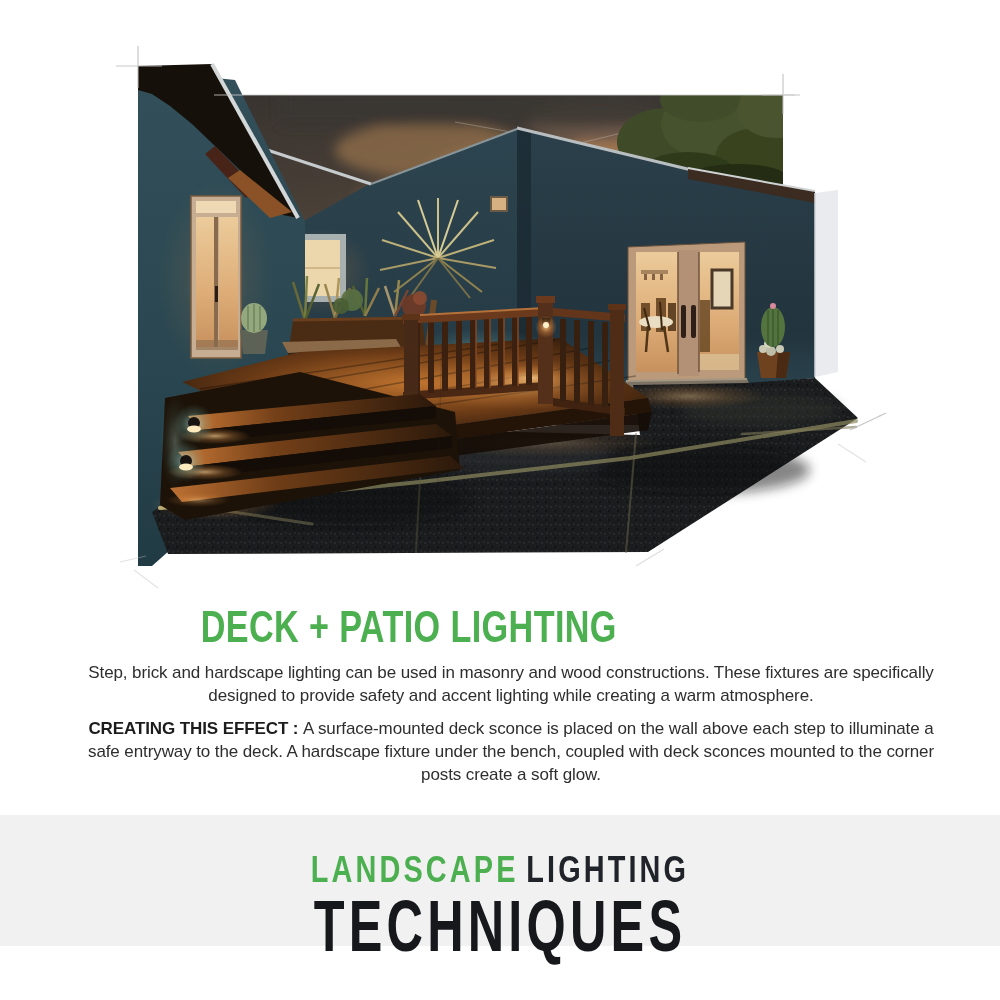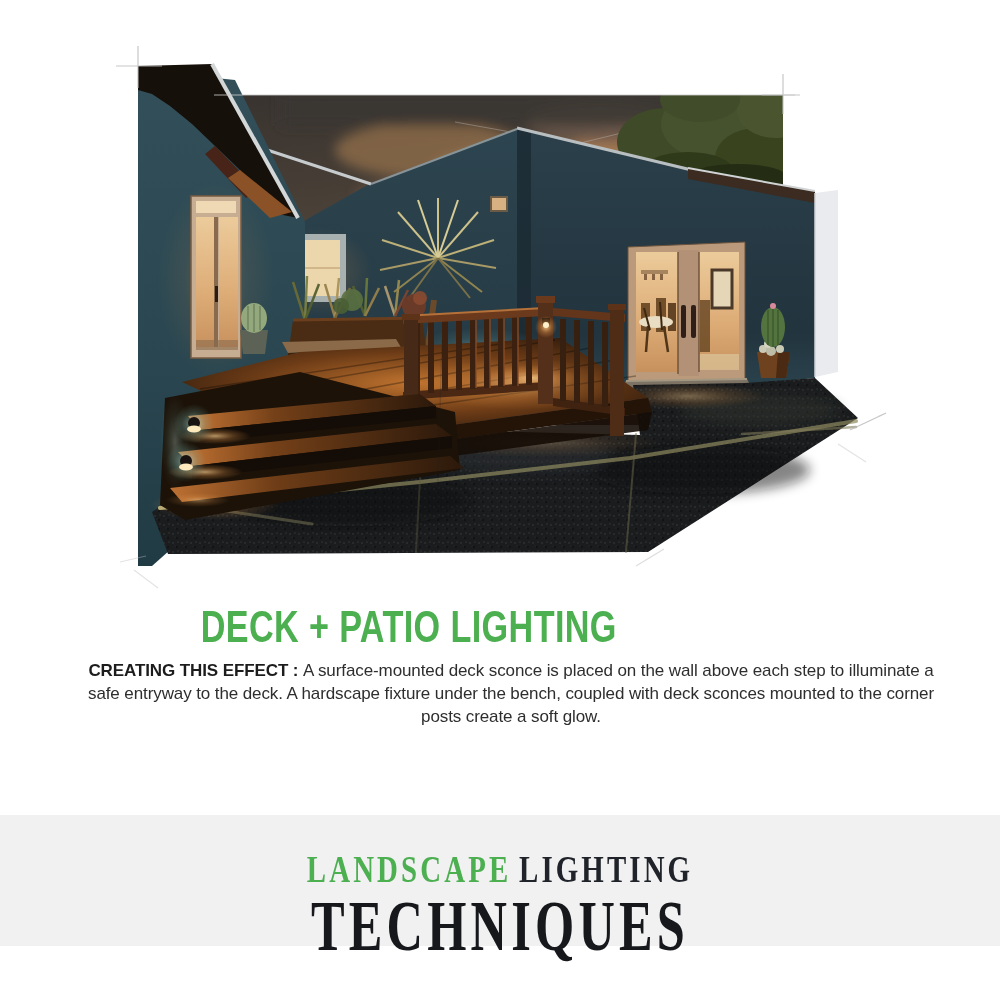--- a/index.html
+++ b/index.html
@@ -19,21 +19,21 @@
   }
   .copy p{
     margin:12px 0 0 0;font-size:17px;line-height:23px;color:var(--text,#2e2e2e);
     letter-spacing:-.1px;
   }
   .copy p.effect{margin-top:10px;}
   .copy b{color:#1c1c1c;}
 
   .brand{
     position:absolute;left:0;top:815px;width:1000px;height:131px;
-    background:var(--footer-bg,#f1f1f1);text-align:center;font-family:Liberation Serif, serif;
+    background:var(--footer-bg,#f1f1f1);text-align:center;
   }
   .brand-line1{
     margin-top:36px;font-size:37px;font-weight:700;line-height:38px;
     letter-spacing:4px;white-space:nowrap;
     transform:scaleX(.78);transform-origin:center;
   }
   .brand-line1 .green{color:var(--accent,#4caf50);margin-right:10px;}
   .brand-line1 .dark{color:#20242a;}
   .brand-line2{
     margin-top:2px;font-size:72px;font-weight:700;line-height:70px;
@@ -393,20 +393,21 @@
     <line x1="636" y1="566" x2="664" y2="549" opacity="0.6"></line>
     <line x1="134" y1="570" x2="158" y2="588" opacity="0.5"></line>
         <line x1="120" y1="562" x2="146" y2="556" opacity="0.5"></line>
     <line x1="442" y1="340" x2="436" y2="550" stroke="#222222" opacity="0.25"></line>
   </g>
 </svg>
 </figure>
 
 <section class="copy">
   <h1>DECK + PATIO LIGHTING</h1>
+  <p>Step, brick and hardscape lighting can be used in masonry and wood constructions. These fixtures are specifically designed to provide safety and accent lighting while creating a warm atmosphere.</p>
   <p class="effect"><b>CREATING THIS EFFECT : </b><span>A surface-mounted deck sconce is placed on the wall above each step to illuminate a safe entryway to the deck. A hardscape fixture under the bench, coupled with deck sconces mounted to the corner posts create a soft glow.</span></p>
 </section>
 
 <footer class="brand">
   <div class="brand-line1">
     <span class="green">LANDSCAPE</span><span class="dark">LIGHTING</span>
   </div>
   <div class="brand-line2">TECHNIQUES</div>
 </footer>
 

